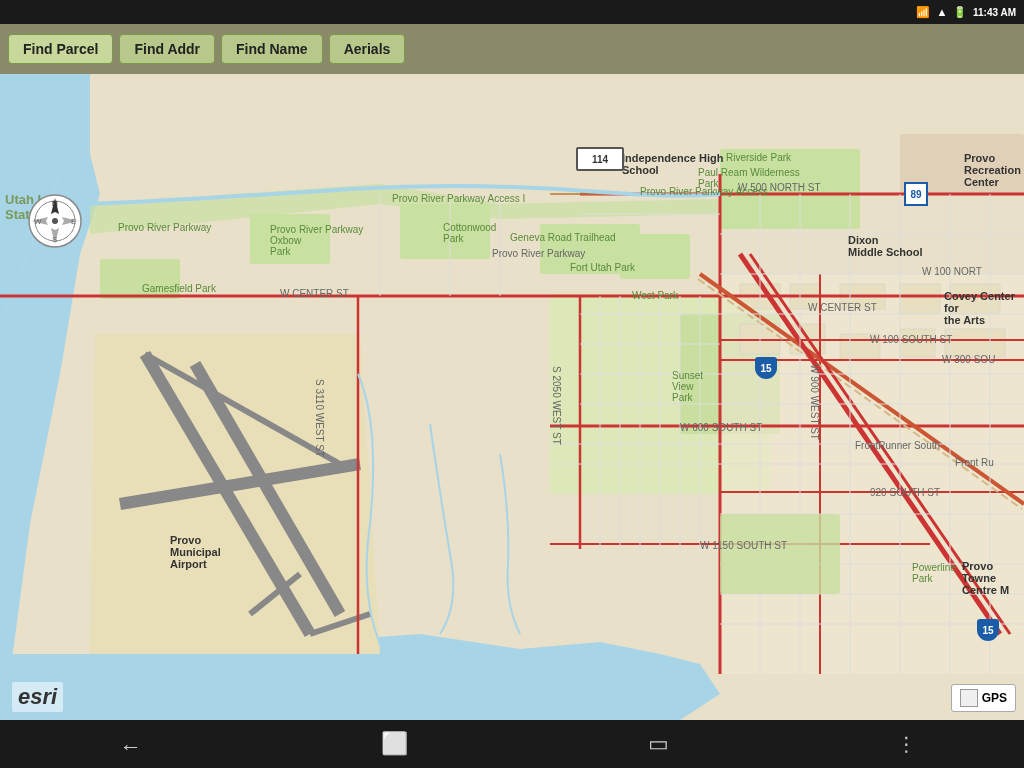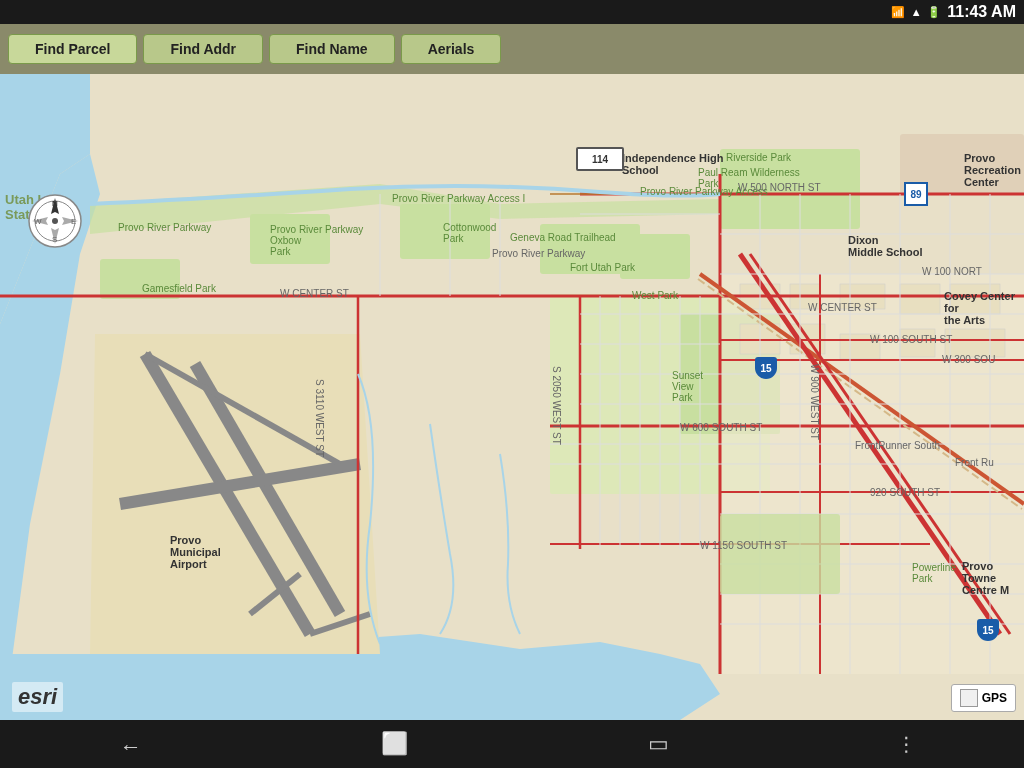--- a/index.html
+++ b/index.html
@@ -12,39 +12,39 @@
       background: #1a1a1a;
       display: flex;
       align-items: center;
       justify-content: flex-end;
       padding: 0 8px;
       gap: 6px;
       position: relative;
       z-index: 100;
     }
     .status-icon { color: #fff; font-size: 11px; }
-    .status-time { color: #fff; font-size: 16px; font-weight: bold; }
+    .status-time { color: #fff; font-size: 10px; font-weight: bold; }
 
     
     #toolbar {
       width: 100%;
       height: 50px;
       background: #8a8a6a;
       display: flex;
       align-items: center;
       padding: 0 8px;
       gap: 6px;
       position: relative;
       z-index: 100;
     }
     .toolbar-btn {
       background: #b8c88a;
       border: 1px solid #7a9a4a;
       border-radius: 4px;
-      padding: 6px 26px;
+      padding: 6px 14px;
       font-size: 14px;
       font-weight: bold;
       color: #222;
       cursor: pointer;
     }
     .toolbar-btn.active {
       background: #c8d89a;
     }
 
     

